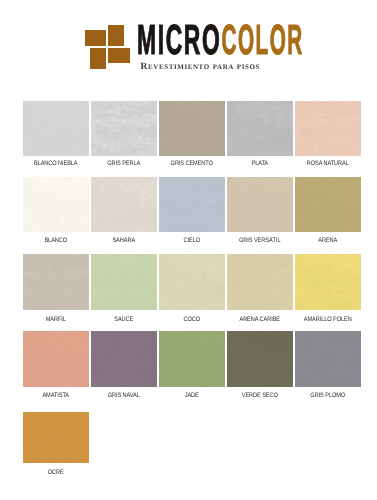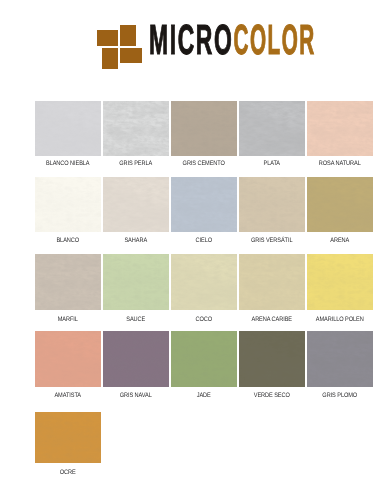--- a/index.html
+++ b/index.html
@@ -1,19 +1,19 @@
 <!DOCTYPE html>
 <html><head>
 <meta charset="utf-8">
 <title>Micro Color</title>
 <style>
   html,body{margin:0;padding:0;}
   body{width:377px;height:500px;background:#ffffff;font-family:"Liberation Sans",sans-serif;overflow:hidden;position:relative;
     -webkit-font-smoothing:antialiased;text-rendering:geometricPrecision;}
-  #page{position:absolute;left:16px;top:0;width:335px;height:500px;background:#ffffff;}
+  #page{position:absolute;left:4px;top:0;width:335px;height:500px;background:#ffffff;}
 
   
   #logo{position:absolute;left:0;top:0;width:377px;height:90px;}
   #mark{position:absolute;left:80.1px;top:24.0px;width:46px;height:46px;}
   #mark .blk{position:absolute;background:#9c6116;}
   #bk-tl{left:0.9px;  top:6.1px; width:21.2px; height:15.8px;}
   #bk-tr{left:24.4px; top:0.6px; width:15.3px; height:21.3px;}
   #bk-bl{left:6.4px;  top:24.2px;width:15.7px; height:21.0px;}
   #bk-br{left:24.4px; top:24.2px;width:21.4px; height:15.2px;}
 
@@ -81,20 +81,21 @@
 <div id="page">
 
   <div id="logo">
     <div id="mark">
       <div class="blk" id="bk-tl"></div>
       <div class="blk" id="bk-tr"></div>
       <div class="blk" id="bk-bl"></div>
       <div class="blk" id="bk-br"></div>
     </div>
     <div id="wordmark"><span class="m">MICRO</span><span class="c">COLOR</span></div>
+    <div id="tagline">Revestimiento para pisos</div>
   </div>
 
   <div id="grid">
       <div class="row" style="top: 100.5px;">
         <div class="cell" style="left: 0px;">
           <div class="chip" style="height: 55.5px; background: rgb(215, 215, 218);">
             <div class="tex" style="opacity: 0.05;">
               <svg xmlns="http://www.w3.org/2000/svg" preserveAspectRatio="none">
                 <rect x="0" y="0" width="100%" height="100%" fill="#808080" filter="url(#cementTex)"></rect>
               </svg>

